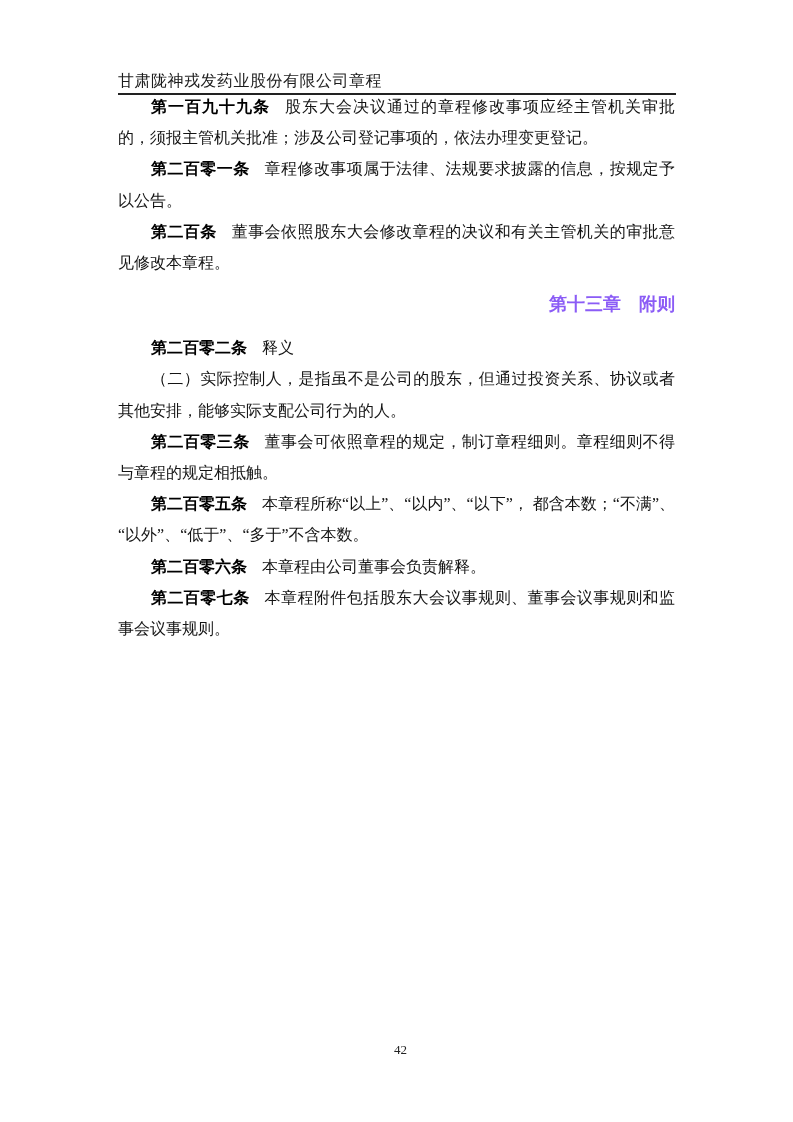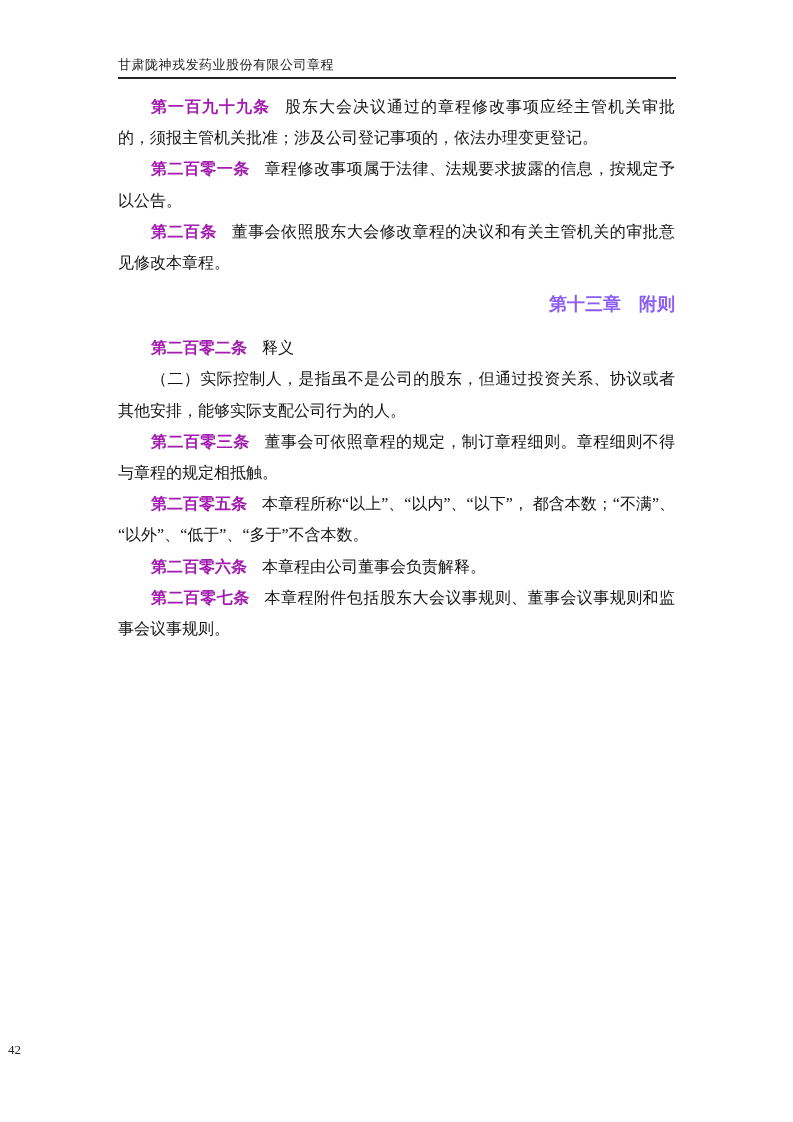--- a/index.html
+++ b/index.html
@@ -18,22 +18,22 @@
   }
   .page {
     position: absolute;
     inset: 0;
     background: #ffffff;
   }
   .running-header {
     position: absolute;
     left: 118px;
     right: 117px;
-    top: 56px;
-    font-size: 13px;
+    top: 72px;
+    font-size: 16px;
     line-height: 17px;
     letter-spacing: 0.5px;
     color: #1c1c1c;
     padding-bottom: 4px;
     border-bottom: 2px solid #222222;
   }
   .content {
     position: absolute;
     left: 118px;
     width: 557px;
@@ -44,37 +44,37 @@
     font-size: 16px;
     line-height: 31.2px;
     text-align: justify;
     text-justify: inter-ideograph;
     text-indent: 33px;
     color: #141414;
   }
   .article-label {
     font-weight: bold;
     padding-right: 15px;
-    color: #a21caf;
+    color: #000000;
   }
   .chapter {
     margin: 9px 0 11px 0;
     font-size: 18px;
     font-weight: bold;
     line-height: 34px;
     text-align: right;
     text-indent: 0;
     color: #8b5cf6;
   }
   .page-number {
     position: absolute;
     left: 8px;
     right: 0;
     bottom: 64px;
-    text-align: left;
+    text-align: center;
     font-size: 13px;
     color: #222222;
   }
 </style>
 </head>
 <body>
 
 <div class="page">
 
   <div class="running-header">甘肃陇神戎发药业股份有限公司章程</div>

